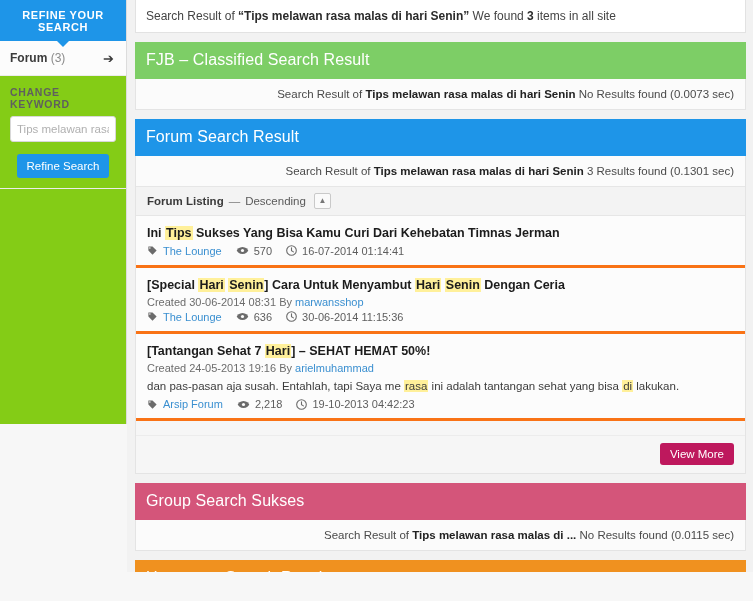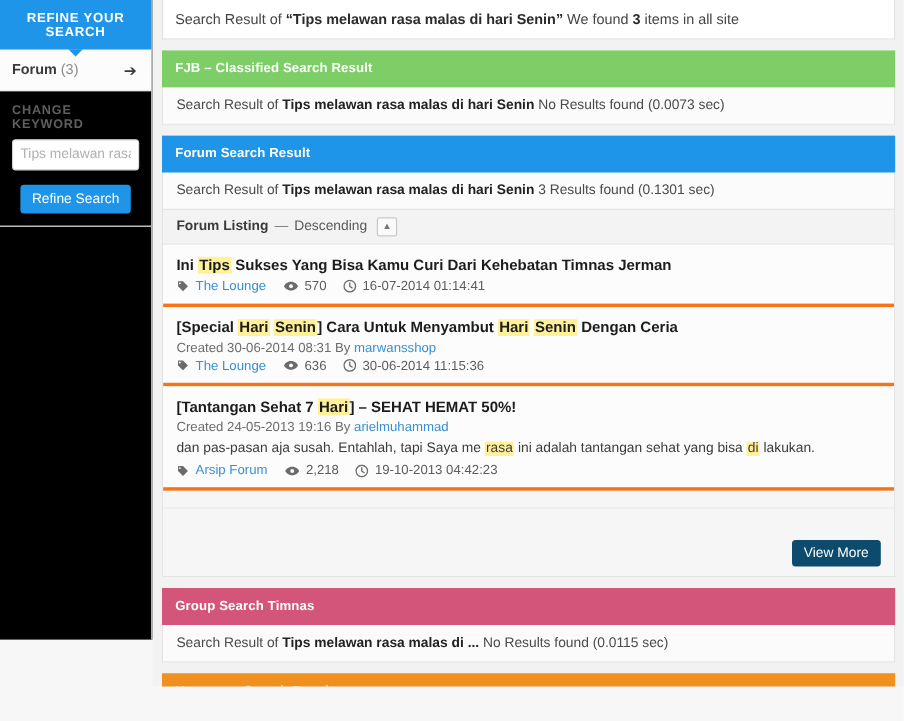--- a/index.html
+++ b/index.html
@@ -22,22 +22,22 @@
     height: 601px;
     display: flex;
     align-items: flex-start;
     background: #f7f7f7;
   }
 
   
   .sidebar {
     width: 127px;
     min-width: 127px;
-    height: 533px;
-    background: #000000;
+    height: 424px;
+    background: #84cc16;
     border-right: 1px solid #dcdcdc;
     box-sizing: border-box;
     position: relative;
   }
 
   .refine-header {
     background: #1e95e8;
     color: #ffffff;
     font-size: 11px;
     font-weight: bold;
@@ -139,40 +139,41 @@
     color: #444;
     margin-bottom: 9px;
   }
   .topbar b { font-weight: bold; color: #2b2b2b; }
 
   .panel { margin-bottom: 9px; background: #fff; }
 
   .panel-head {
     padding: 9px 22px 10px 11px;
     color: #ffffff;
-    font-size: 11px;
-    font-weight: bold;
+    font-size: 16px;
+    font-weight: normal;
     letter-spacing: 0.1px;
   }
   .panel-head.green  { background: #7dce66; }
   .panel-head.blue   { background: #1e95e8; }
   .panel-head.pink   { background: #d4557a; }
   .panel-head.orange { background: #f0911f; border-bottom: 3px solid #8d5510; }
 
   .panel-body {
     background: #fbfbfb;
     border: 1px solid #e4e4e4;
     border-top: none;
   }
 
   .result-summary {
     padding: 9px 11px;
     font-size: 11.5px;
     color: #4a4a4a;
     background: #fbfbfb;
+    text-align: right;
   }
   .result-summary b { font-weight: bold; color: #222; }
 
   .listing-bar {
     padding: 6px 11px;
     background: #f3f3f3;
     border-top: 1px solid #e6e6e6;
     border-bottom: 1px solid #e6e6e6;
     font-size: 11.5px;
     color: #565656;
@@ -242,29 +243,28 @@
     border-bottom: 1px solid #ececec;
     background: #f6f6f6;
   }
   .viewmore-row {
     padding: 7px 11px 8px 11px;
     text-align: right;
     background: #f6f6f6;
   }
   .viewmore-btn {
     display: inline-block;
-    background: #0c4a6e;
+    background: #be185d;
     color: #ffffff;
     border: none;
     border-radius: 3px;
     font-size: 11.5px;
     font-family: "Liberation Sans", sans-serif;
     padding: 5px 10px;
     cursor: pointer;
-    margin-top: 19px;
   }
 </style>
 </head>
 <body>
 
 <div class="page">
 
   <aside class="sidebar">
     <div class="refine-header">
       <span>REFINE YOUR SEARCH</span>
@@ -420,21 +420,21 @@
           </div>
 
         <div class="spacer-row"></div>
         <div class="viewmore-row">
           <button class="viewmore-btn">View More</button>
         </div>
       </div>
     </section>
 
     <section class="panel">
-      <div class="panel-head pink">Group Search Timnas</div>
+      <div class="panel-head pink">Group Search Sukses</div>
       <div class="panel-body">
         <div class="result-summary">
           <span>Search Result of </span><b>Tips melawan rasa malas di ...</b><span> No Results found (0.0115 sec)</span>
         </div>
       </div>
     </section>
 
     <section class="panel">
       <div class="panel-head orange">Username Search Result</div>
     </section>

